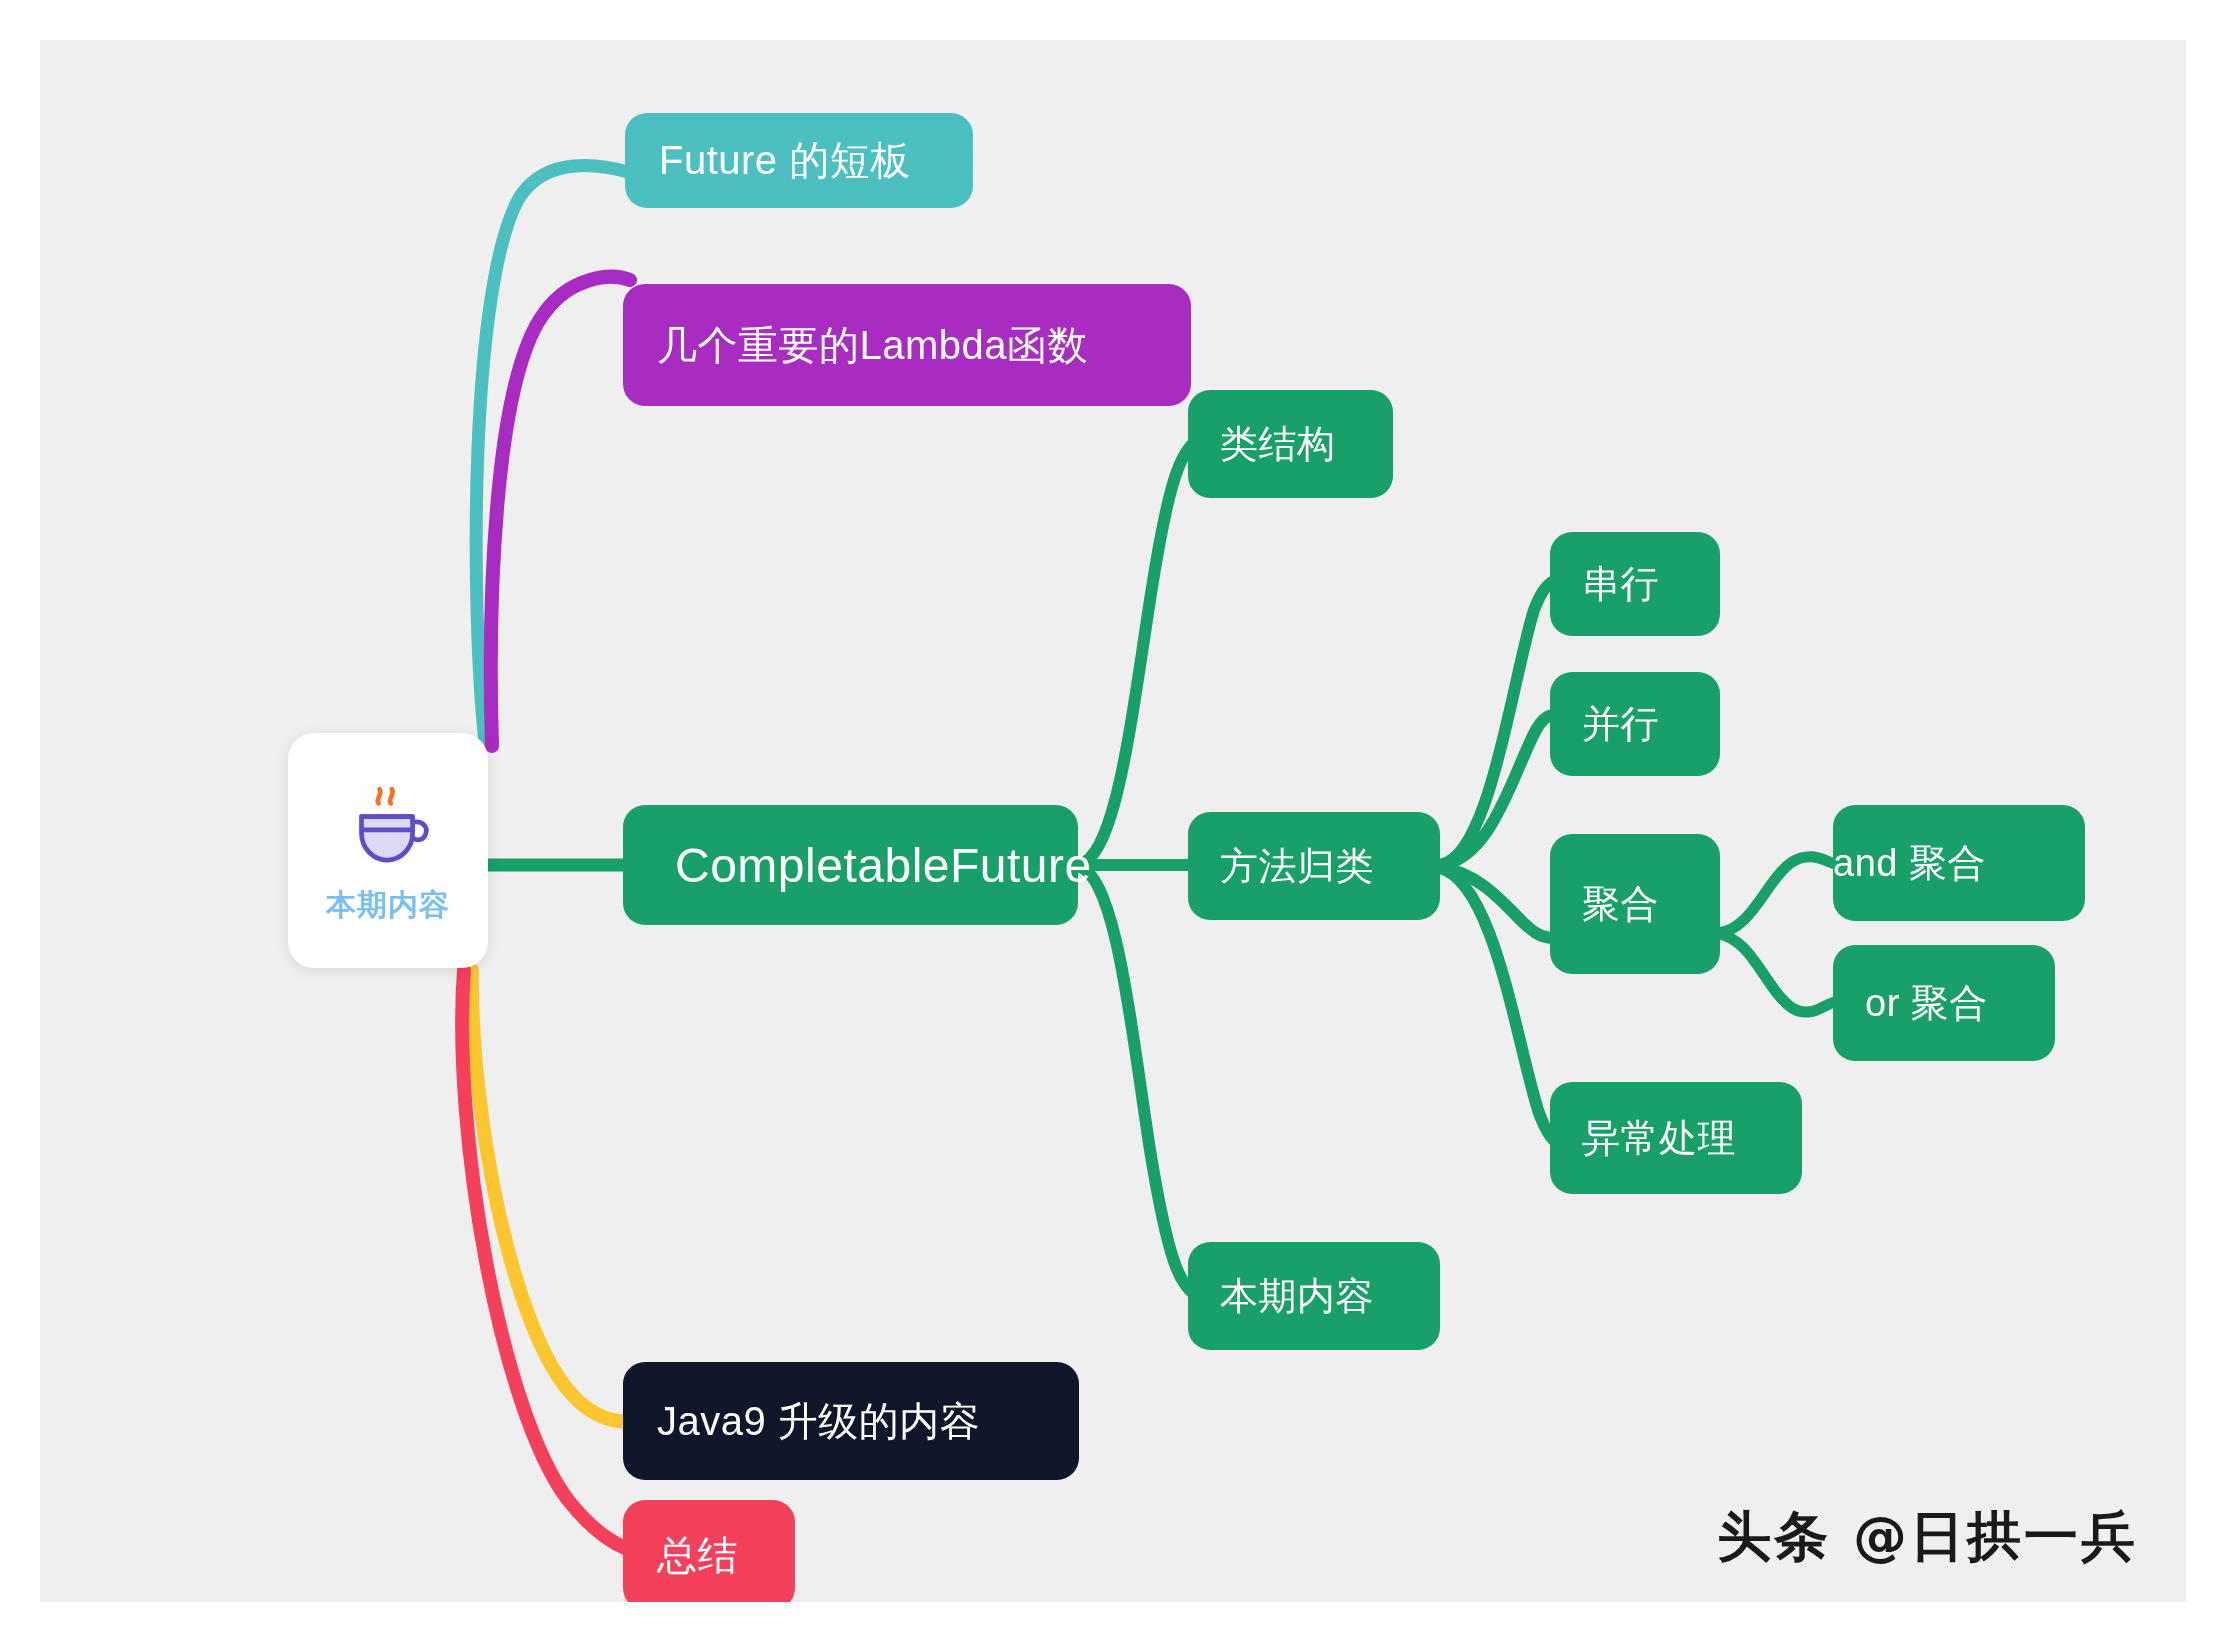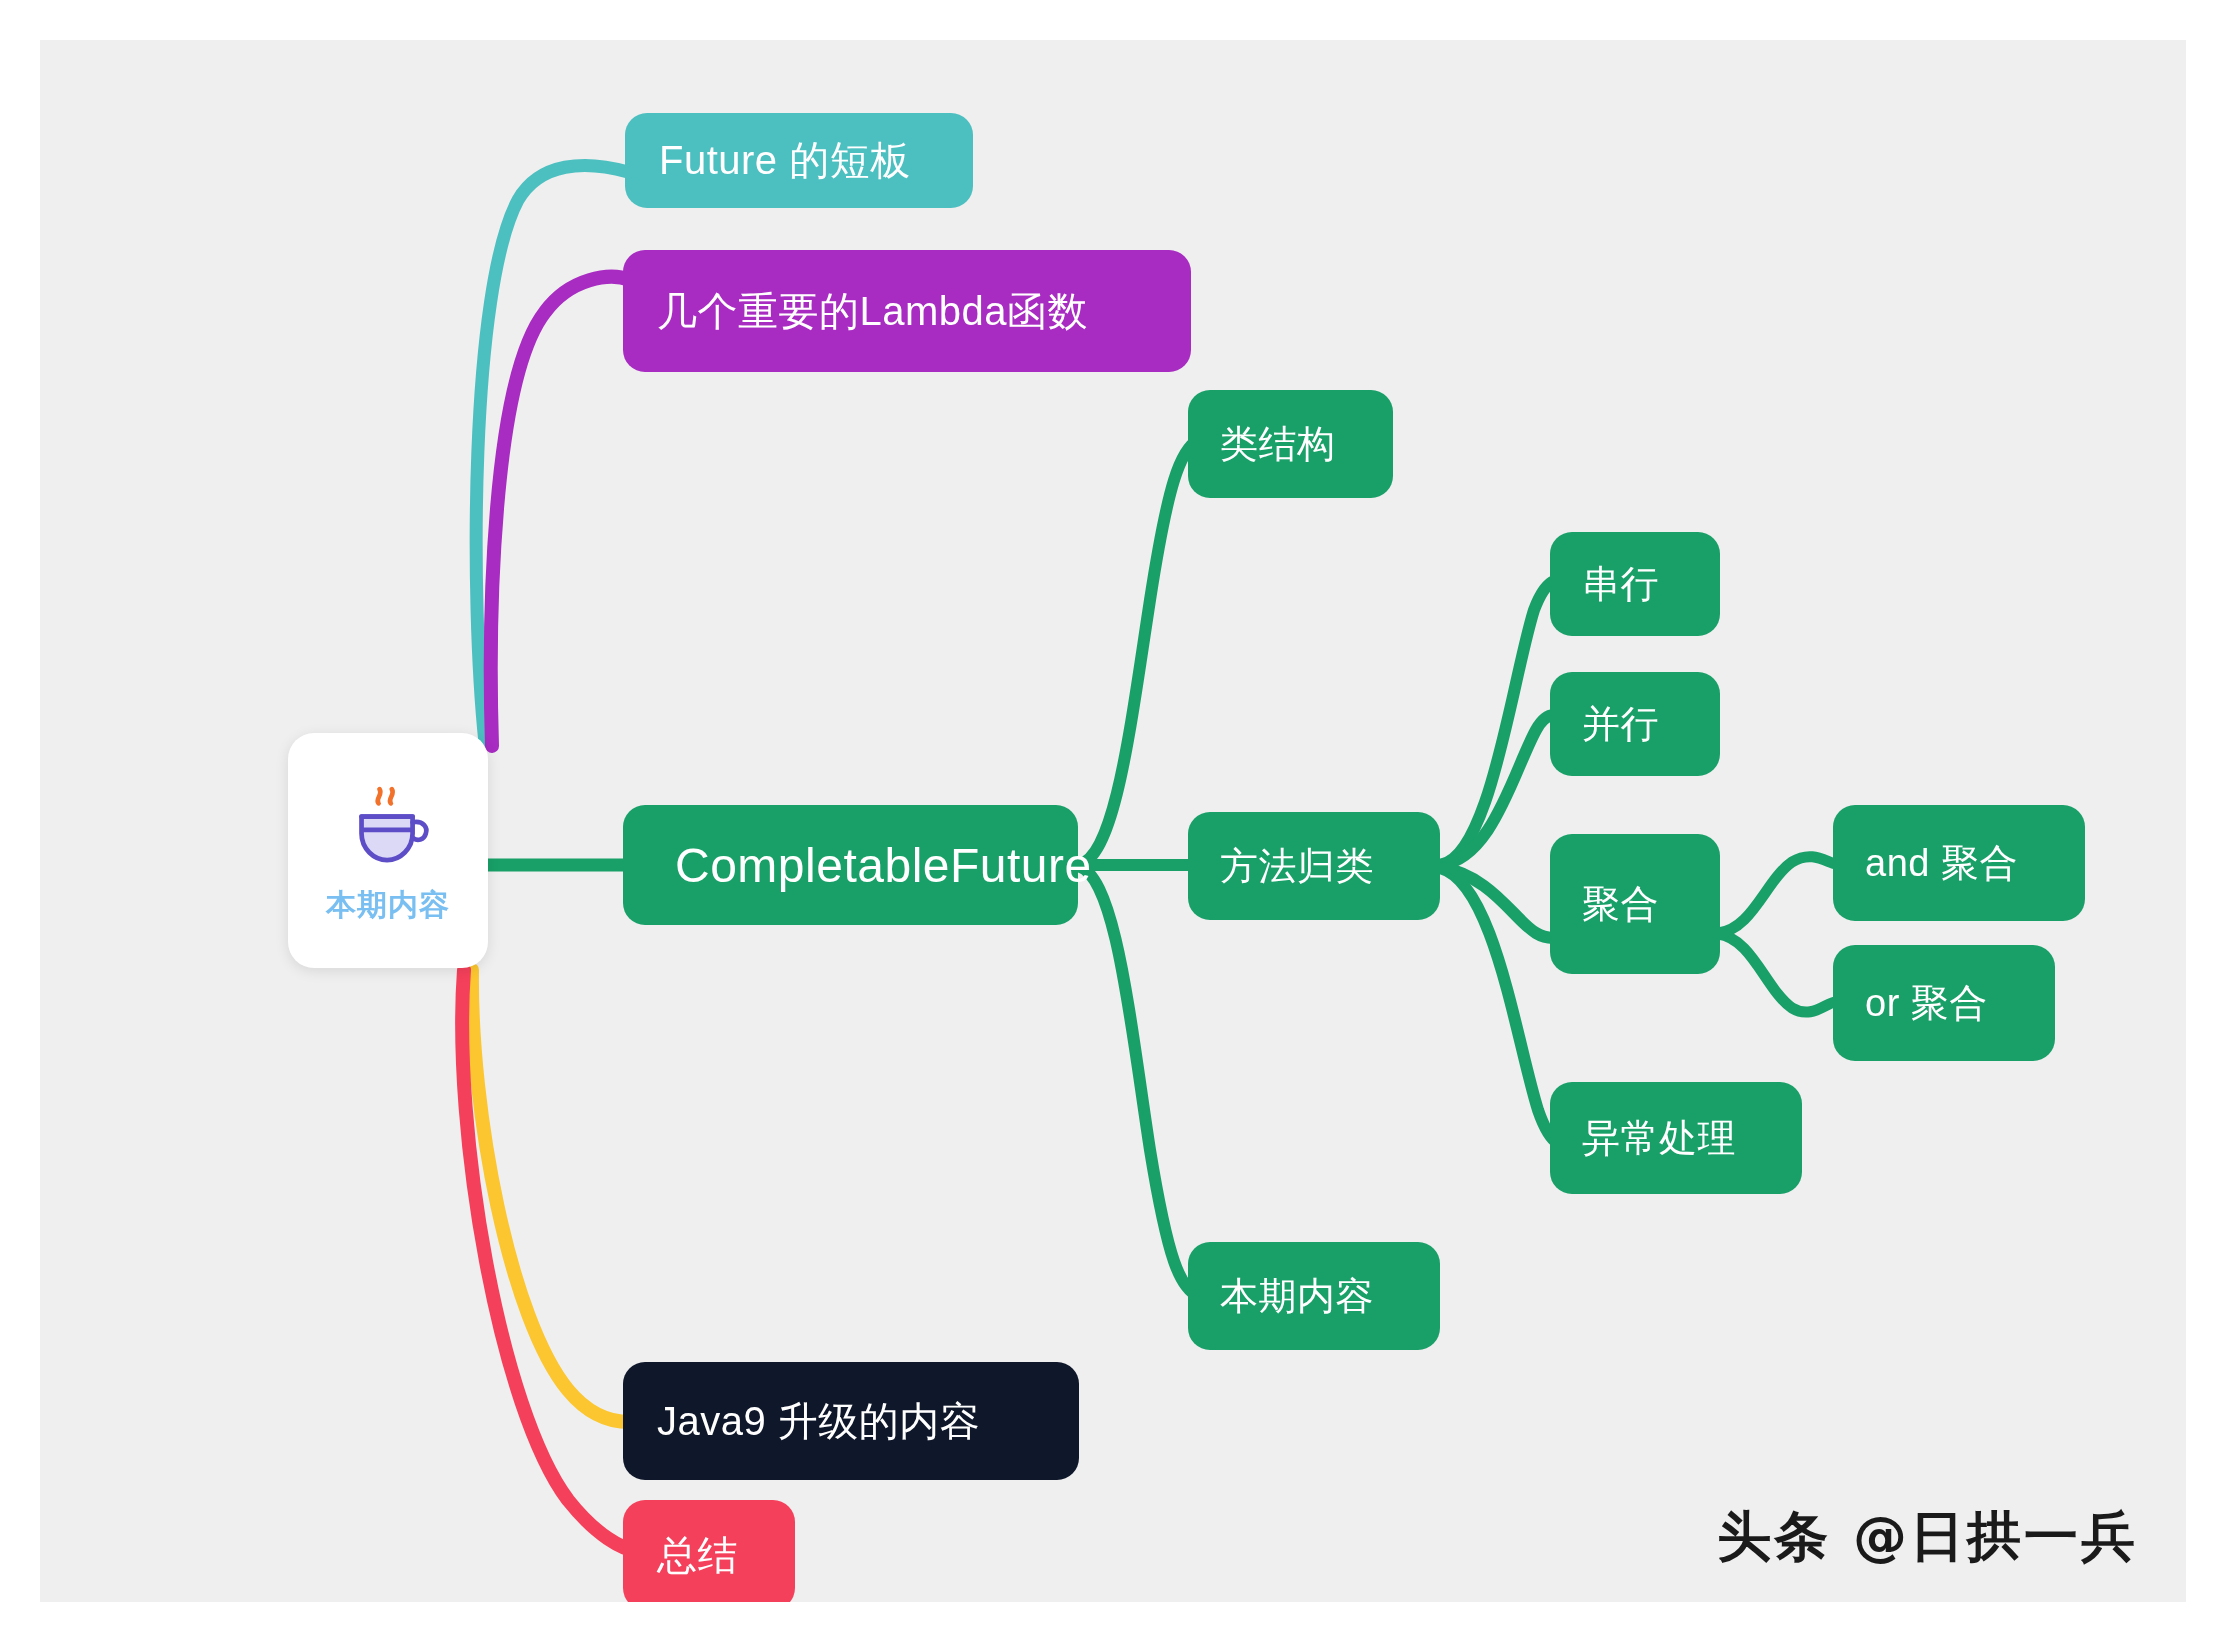--- a/index.html
+++ b/index.html
@@ -42,21 +42,21 @@
     border-radius: 22px;
     white-space: nowrap;
     letter-spacing: 0.5px;
   }
   .node .label {
     display: block;
     width: 100%;
   }
   .node.green { background: #18a068; }
   .node.teal  { background: #4cbfc0; }
-  .node.purple{ background: #a82bc2; }
+  .node.purple{ background: #a82bc2; margin-top: 34px; }
   .node.amber { background: #0f172a; }
   .node.red   { background: #f5405b; }
 
   
   #root-node {
     position: absolute;
     left: 248px;
     top: 693px;
     width: 200px;
     height: 235px;
@@ -159,21 +159,21 @@
     </div>
 
     <div class="node green" style="left:1510px; top:632px; width:170px; height:104px; padding-left:32px; font-size:38px;">
       <span class="label">并行</span>
     </div>
 
     <div class="node green" style="left:1510px; top:794px; width:170px; height:140px; padding-left:32px; font-size:38px;">
       <span class="label">聚合</span>
     </div>
 
-    <div class="node green" style="left:1793px; top:765px; width:252px; height:116px; padding-left:32px; font-size:38px;">
+    <div class="node green" style="left:1793px; top:765px; width:252px; height:116px; font-size:38px;">
       <span class="label">and 聚合</span>
     </div>
 
     <div class="node green" style="left:1793px; top:905px; width:222px; height:116px; padding-left:32px; font-size:38px;">
       <span class="label">or 聚合</span>
     </div>
 
     <div class="node green" style="left:1510px; top:1042px; width:252px; height:112px; padding-left:32px; font-size:38px;">
       <span class="label">异常处理</span>
     </div>

